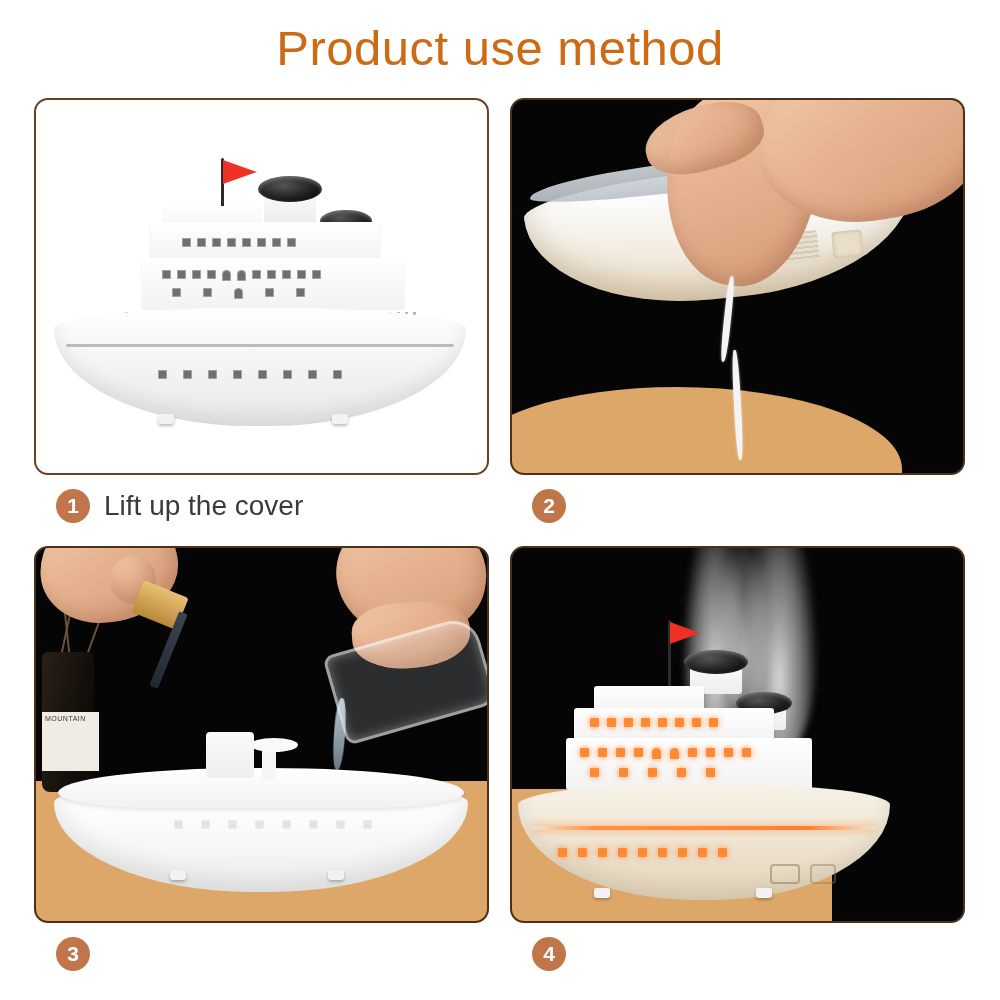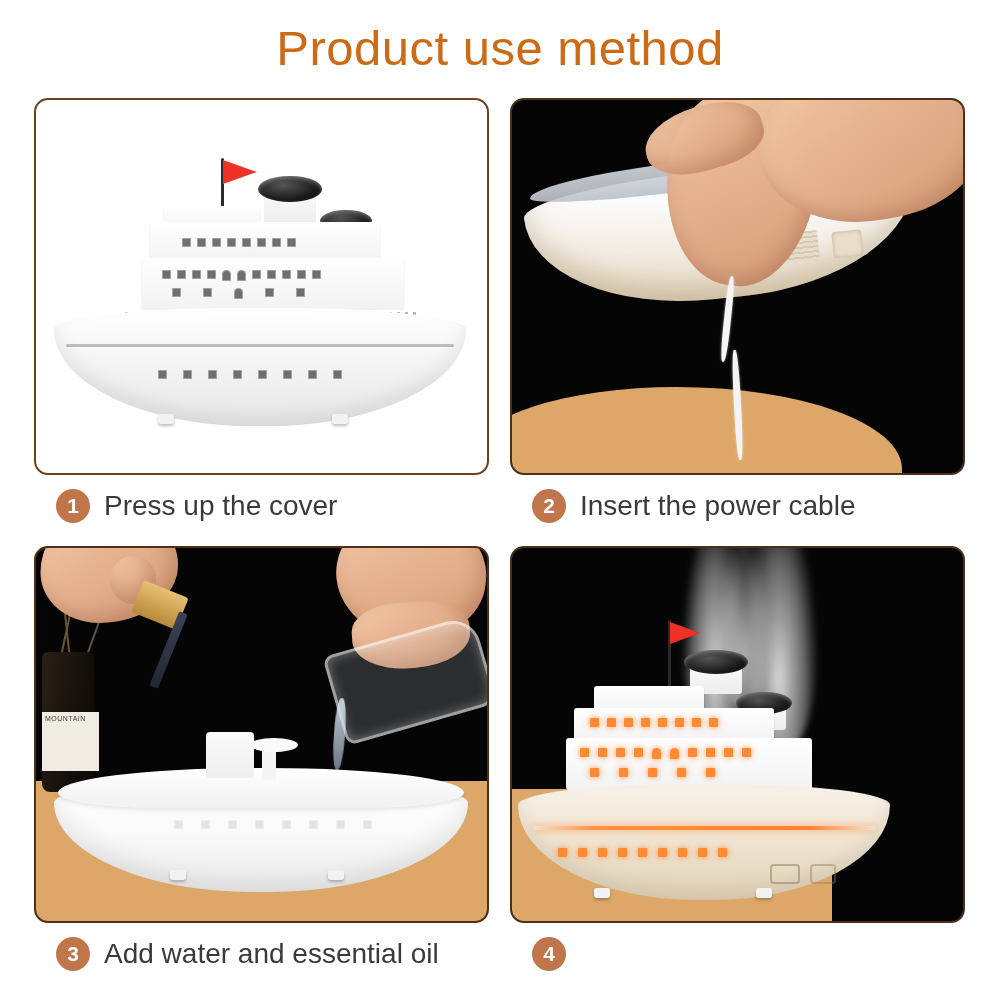--- a/index.html
+++ b/index.html
@@ -333,21 +333,21 @@
           </div>
 
           <div class="foot" style="left:104px; top:256px;"></div>
           <div class="foot" style="left:278px; top:256px;"></div>
         </div>
 
       </div>
     </div>
     <div class="caption">
       <div class="badge">1</div>
-      <div class="caption-text">Press up the cover</div>
+      <div class="caption-text">Lift up the cover</div>
     </div>
   </div>
 
   <div class="cell c2">
     <div class="panel dark">
       <div class="scene">
 
         <div class="wood" style="height:120px; bottom:-34px; left:-40px; width:430px; border-radius:50% 55% 0 0 / 72px 86px 0 0;"></div>
 
         <div style="position:absolute; left:14px; top:52px; width:390px; height:150px; transform:rotate(-6deg);">
@@ -368,21 +368,20 @@
         <div class="hand" style="left:154px; top:-14px; width:150px; height:200px; border-radius:48% 42% 46% 50% / 42% 46% 54% 58%; transform:rotate(8deg);"></div>
         <div class="hand" style="left:246px; top:-40px; width:230px; height:160px; border-radius:40% 30% 46% 48% / 50% 40% 50% 50%; transform:rotate(-10deg);"></div>
         <div class="hand" style="left:132px; top:6px; width:120px; height:64px; border-radius:50% 46% 40% 44%; transform:rotate(-16deg); opacity:.98;"></div>
 
         <div class="cable" style="left:212px; top:176px; width:7px; height:86px; transform:rotate(6deg);"></div>
         <div class="cable" style="left:222px; top:250px; width:7px; height:110px; transform:rotate(-3deg);"></div>
       </div>
     </div>
     <div class="caption">
       <div class="badge">2</div>
-      <div class="caption-text">Insert the power cable</div>
     </div>
   </div>
 
   <div class="cell c3">
     <div class="panel dark">
       <div class="scene">
 
         <div class="wood" style="height:140px;"></div>
 
         <div class="reed" style="left:22px; top:22px; height:96px; transform:rotate(12deg);"></div>
@@ -427,21 +426,20 @@
             <div class="win" style="background:#e3e3e3;"></div>
           </div>
           <div class="foot" style="left:116px; top:104px;"></div>
           <div class="foot" style="left:274px; top:104px;"></div>
         </div>
 
       </div>
     </div>
     <div class="caption">
       <div class="badge">3</div>
-      <div class="caption-text">Add water and essential oil</div>
     </div>
   </div>
 
   <div class="cell c4">
     <div class="panel dark">
       <div class="scene">
 
         <div class="wood" style="height:132px; left:-20px; width:340px; border-radius:0 40% 0 0 / 0 40px 0 0;"></div>
 
         <div class="mist" style="left:170px; top:-36px; width:66px; height:230px;"></div>

